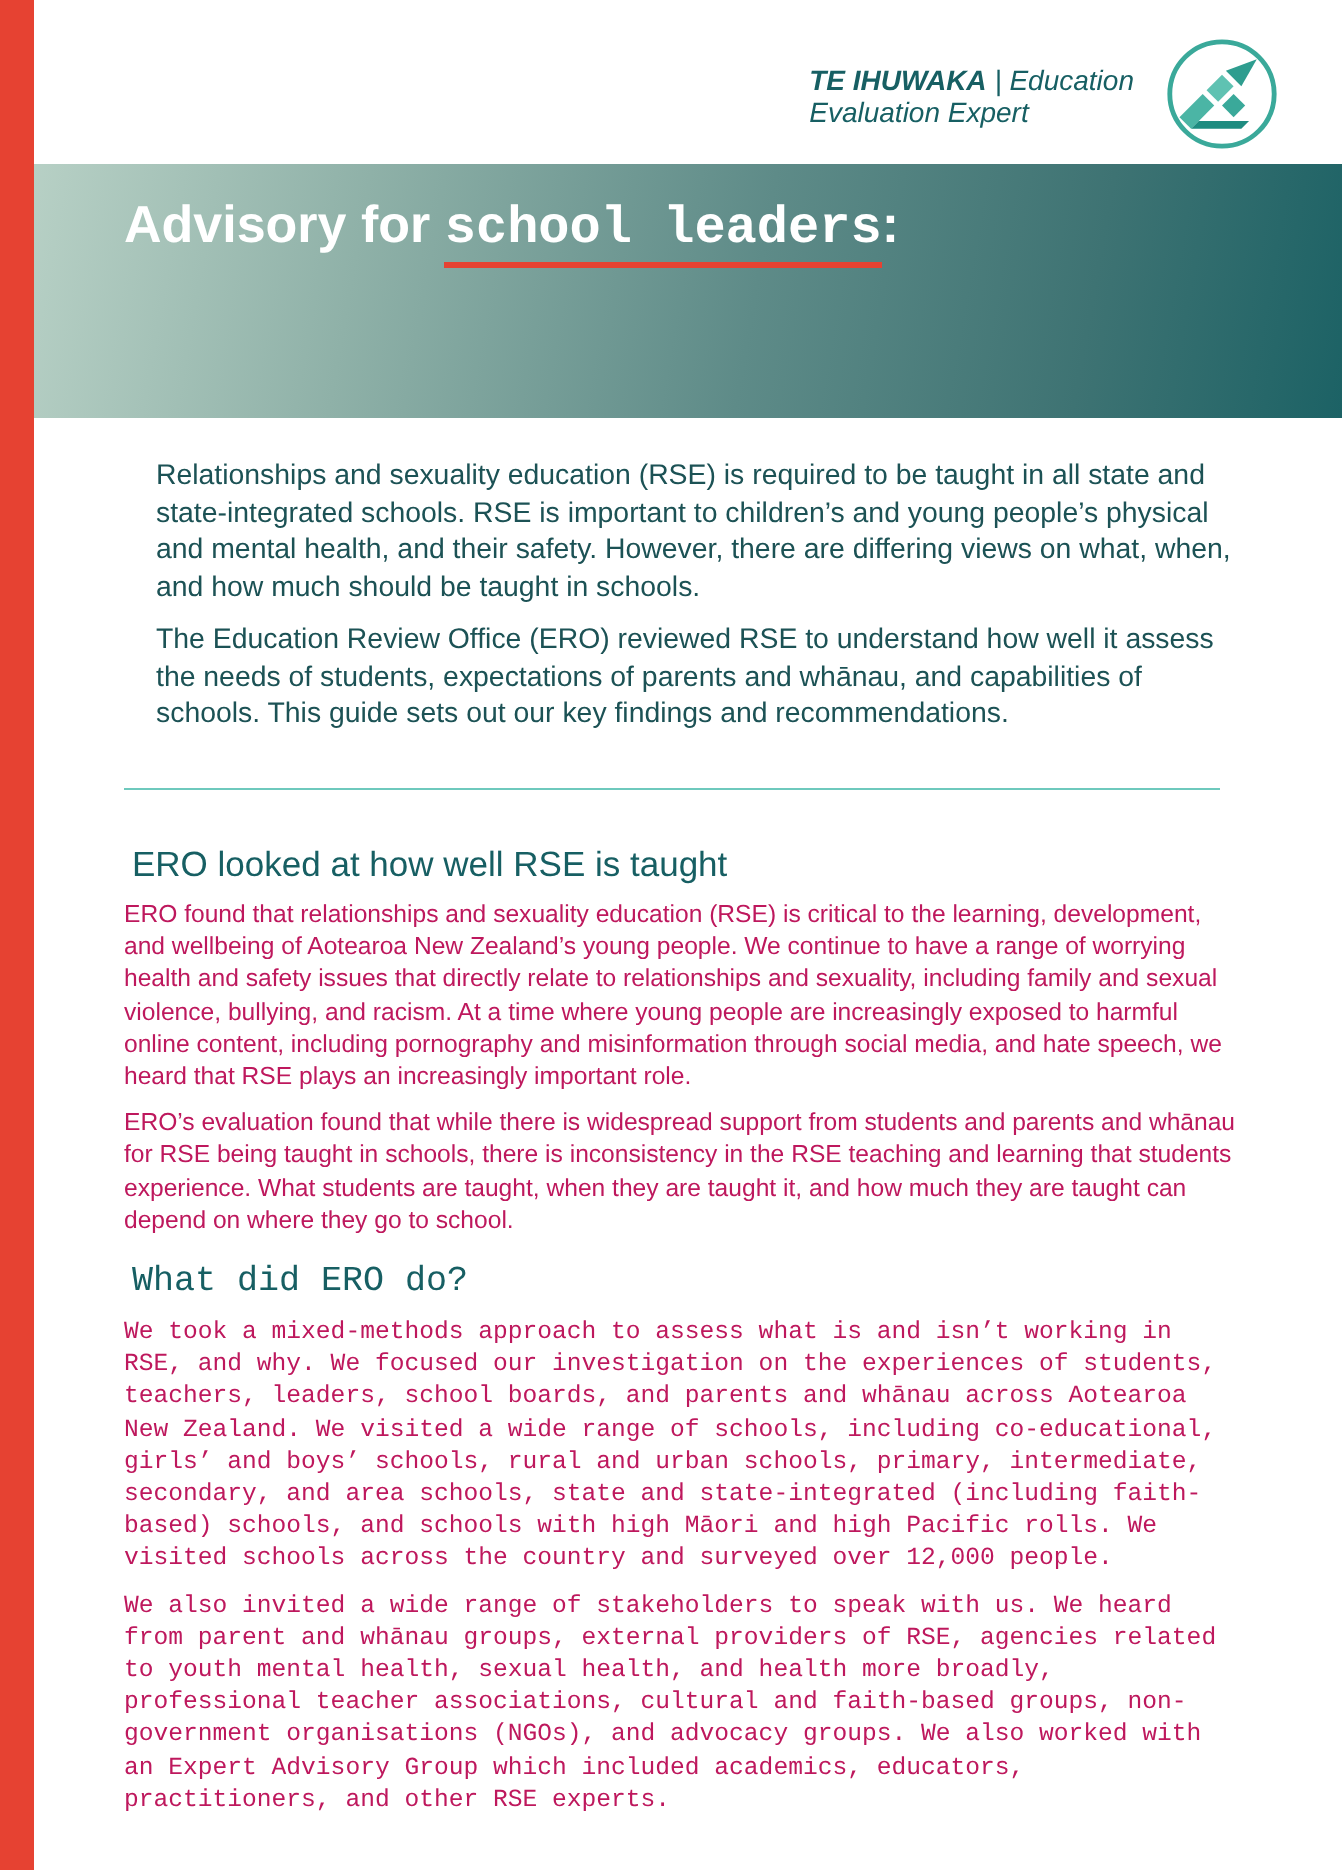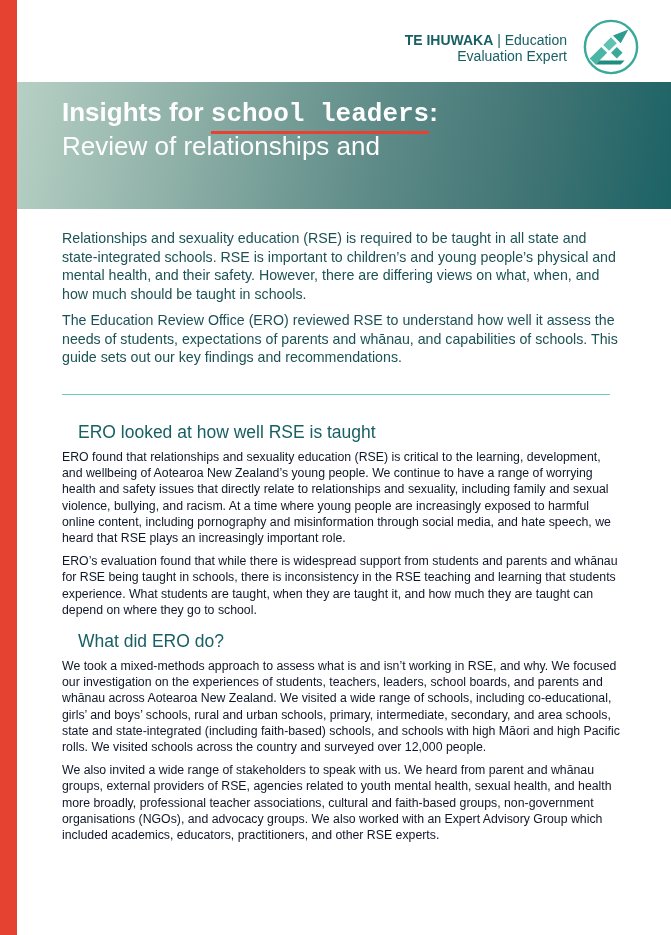--- a/index.html
+++ b/index.html
@@ -1,37 +1,37 @@
 <!DOCTYPE html>
 <html><head>
 <meta charset="utf-8">
 <style>
   html, body { margin: 0; padding: 0; }
   body { width: 671px; height: 935px; background: #ffffff; position: relative; overflow: hidden;
          font-family: "Liberation Sans", "DejaVu Sans", sans-serif; color: #1e1e1e; }
   .redbar { position: absolute; left: 0; top: 0; width: 17px; height: 935px; background: #e64232; }
   .logo { position: absolute; right: 28px; top: 18px; display: flex; align-items: center; }
-  .logo-text { text-align: right; color: #175f63; font-size: 14px; line-height: 16px; margin-right: 6px; }
+  .logo-text { text-align: left; color: #175f63; font-size: 14px; line-height: 16px; margin-right: 6px; font-style: italic; }
   .logo-text b { font-weight: bold; }
   .logo-sep { font-weight: normal; color: #175f63; }
   .banner { position: absolute; left: 17px; top: 82px; width: 654px; height: 127px;
             background: linear-gradient(100deg, #b7d0c5 0%, #8fb1a8 25%, #5e8b88 55%, #3e7373 80%, #1c6265 100%); }
   .logo-circle-bg { position: absolute; right: 25px; top: 12px; width: 70px; height: 70px; border-radius: 50%; background: #fff; z-index: 2; }
   .logo-circle { position: absolute; right: 31px; top: 18px; width: 58px; height: 58px; z-index: 3; }
   .title { position: absolute; left: 62px; top: 96px; color: #fff; z-index: 1; }
   .t1 { font-size: 26px; font-weight: bold; line-height: 32px; }
   .t1 .u { position: relative; display: inline-block; font-family: Liberation Mono, monospace; }
   .t1 .u::after { content: ""; position: absolute; left: 0; right: 0; bottom: -4px; height: 3px; background: #e64232; }
   .t2 { font-size: 26px; font-weight: normal; line-height: 33px; }
   .intro { position: absolute; left: 62px; top: 229px; width: 560px; font-size: 14.2px; line-height: 18.7px; color: #1c5255; }
-  .intro p { margin: 0 0 7px 0; }
+  .intro p { margin: 0 0 7px 16px; }
   .rule { position: absolute; left: 62px; top: 394px; width: 548px; height: 1px; background: #6ec9bd; }
   .section { position: absolute; left: 62px; width: 560px; }
-  .section h2 { margin: 0 0 6px 16px; font-size: 17.5px; font-weight: normal; color: #175f63; line-height: 22px; }
-  .section p { margin: 0 0 7px 0; font-size: 12.3px; line-height: 16.2px; color: #0f172a; }
+  .section h2 { margin: 0 0 6px 4px; font-size: 17.5px; font-weight: normal; color: #175f63; line-height: 22px; }
+  .section p { margin: 0 0 7px 0; font-size: 12.3px; line-height: 16.2px; color: #be185d; }
 </style>
 </head>
 <body>
 
 <div class="redbar"></div>
 
 <div class="logo">
   <div class="logo-text">
     <div><b>TE IHUWAKA</b> <span class="logo-sep">|</span> <span>Education</span></div>
     <div>Evaluation Expert</div>
@@ -44,34 +44,33 @@
 <svg class="logo-circle" viewBox="0 0 60 60">
   <circle cx="30" cy="30" r="27" fill="#fff" stroke="#3aa99a" stroke-width="2.5"></circle>
   <polygon points="8,42 20,30 26,36 14,48" fill="#4bb5a5"></polygon>
   <polygon points="22,28 30,20 36,26 28,34" fill="#5fc2b2"></polygon>
   <polygon points="32,18 48,12 40,26" fill="#2e9d8f"></polygon>
   <polygon points="30,36 36,30 42,36 36,42" fill="#3aa99a"></polygon>
   <polygon points="14,48 40,48 44,44 18,44" fill="#1e8c80"></polygon>
 </svg>
 
 <div class="title">
-  <div class="t1"><span>Insights for </span><span class="u">school leaders</span><span>:</span></div>
-  <div class="t2">Review of relationships and</div>
+  <div class="t1"><span>Advisory for </span><span class="u">school leaders</span><span>:</span></div>
 </div>
 
 <div class="intro">
   <p>Relationships and sexuality education (RSE) is required to be taught in all state and state-integrated schools. RSE is important to children’s and young people’s physical and mental health, and their safety. However, there are differing views on what, when, and how much should be taught in schools.</p>
   <p>The Education Review Office (ERO) reviewed RSE to understand how well it assess the needs of students, expectations of parents and whānau, and capabilities of schools. This guide sets out our key findings and recommendations.</p>
 </div>
 
 <div class="rule"></div>
 
 <div class="section" style="top:421px;">
   <h2>ERO looked at how well RSE is taught</h2>
   <p>ERO found that relationships and sexuality education (RSE) is critical to the learning, development, and wellbeing of Aotearoa New Zealand’s young people. We continue to have a range of worrying health and safety issues that directly relate to relationships and sexuality, including family and sexual violence, bullying, and racism. At a time where young people are increasingly exposed to harmful online content, including pornography and misinformation through social media, and hate speech, we heard that RSE plays an increasingly important role.</p>
   <p>ERO’s evaluation found that while there is widespread support from students and parents and whānau for RSE being taught in schools, there is inconsistency in the RSE teaching and learning that students experience. What students are taught, when they are taught it, and how much they are taught can depend on where they go to school.</p>
 </div>
 
-<div class="section" style="top:630px;">
+<div class="section" style="top:630px;font-family:Liberation Mono, monospace;">
   <h2>What did ERO do?</h2>
   <p>We took a mixed-methods approach to assess what is and isn’t working in RSE, and why. We focused our investigation on the experiences of students, teachers, leaders, school boards, and parents and whānau across Aotearoa New Zealand. We visited a wide range of schools, including co-educational, girls’ and boys’ schools, rural and urban schools, primary, intermediate, secondary, and area schools, state and state-integrated (including faith-based) schools, and schools with high Māori and high Pacific rolls. We visited schools across the country and surveyed over 12,000 people.</p>
   <p>We also invited a wide range of stakeholders to speak with us. We heard from parent and whānau groups, external providers of RSE, agencies related to youth mental health, sexual health, and health more broadly, professional teacher associations, cultural and faith-based groups, non-government organisations (NGOs), and advocacy groups. We also worked with an Expert Advisory Group which included academics, educators, practitioners, and other RSE experts.</p>
 </div>
 
 </body></html>

